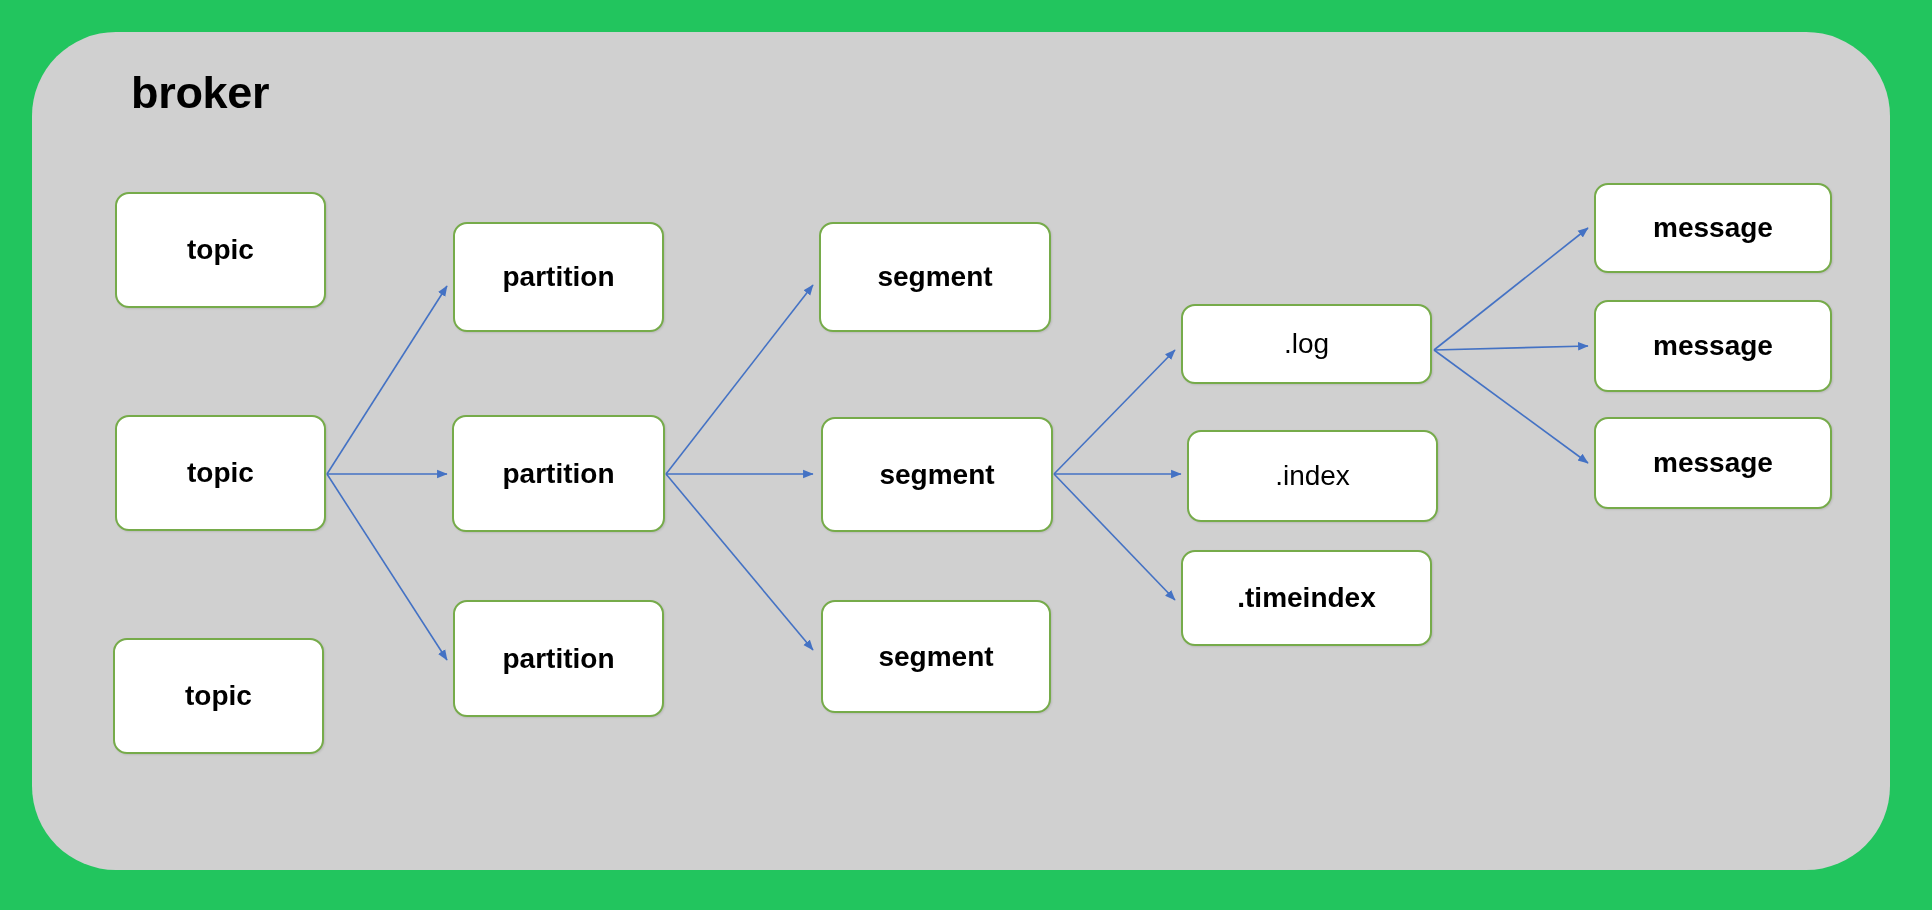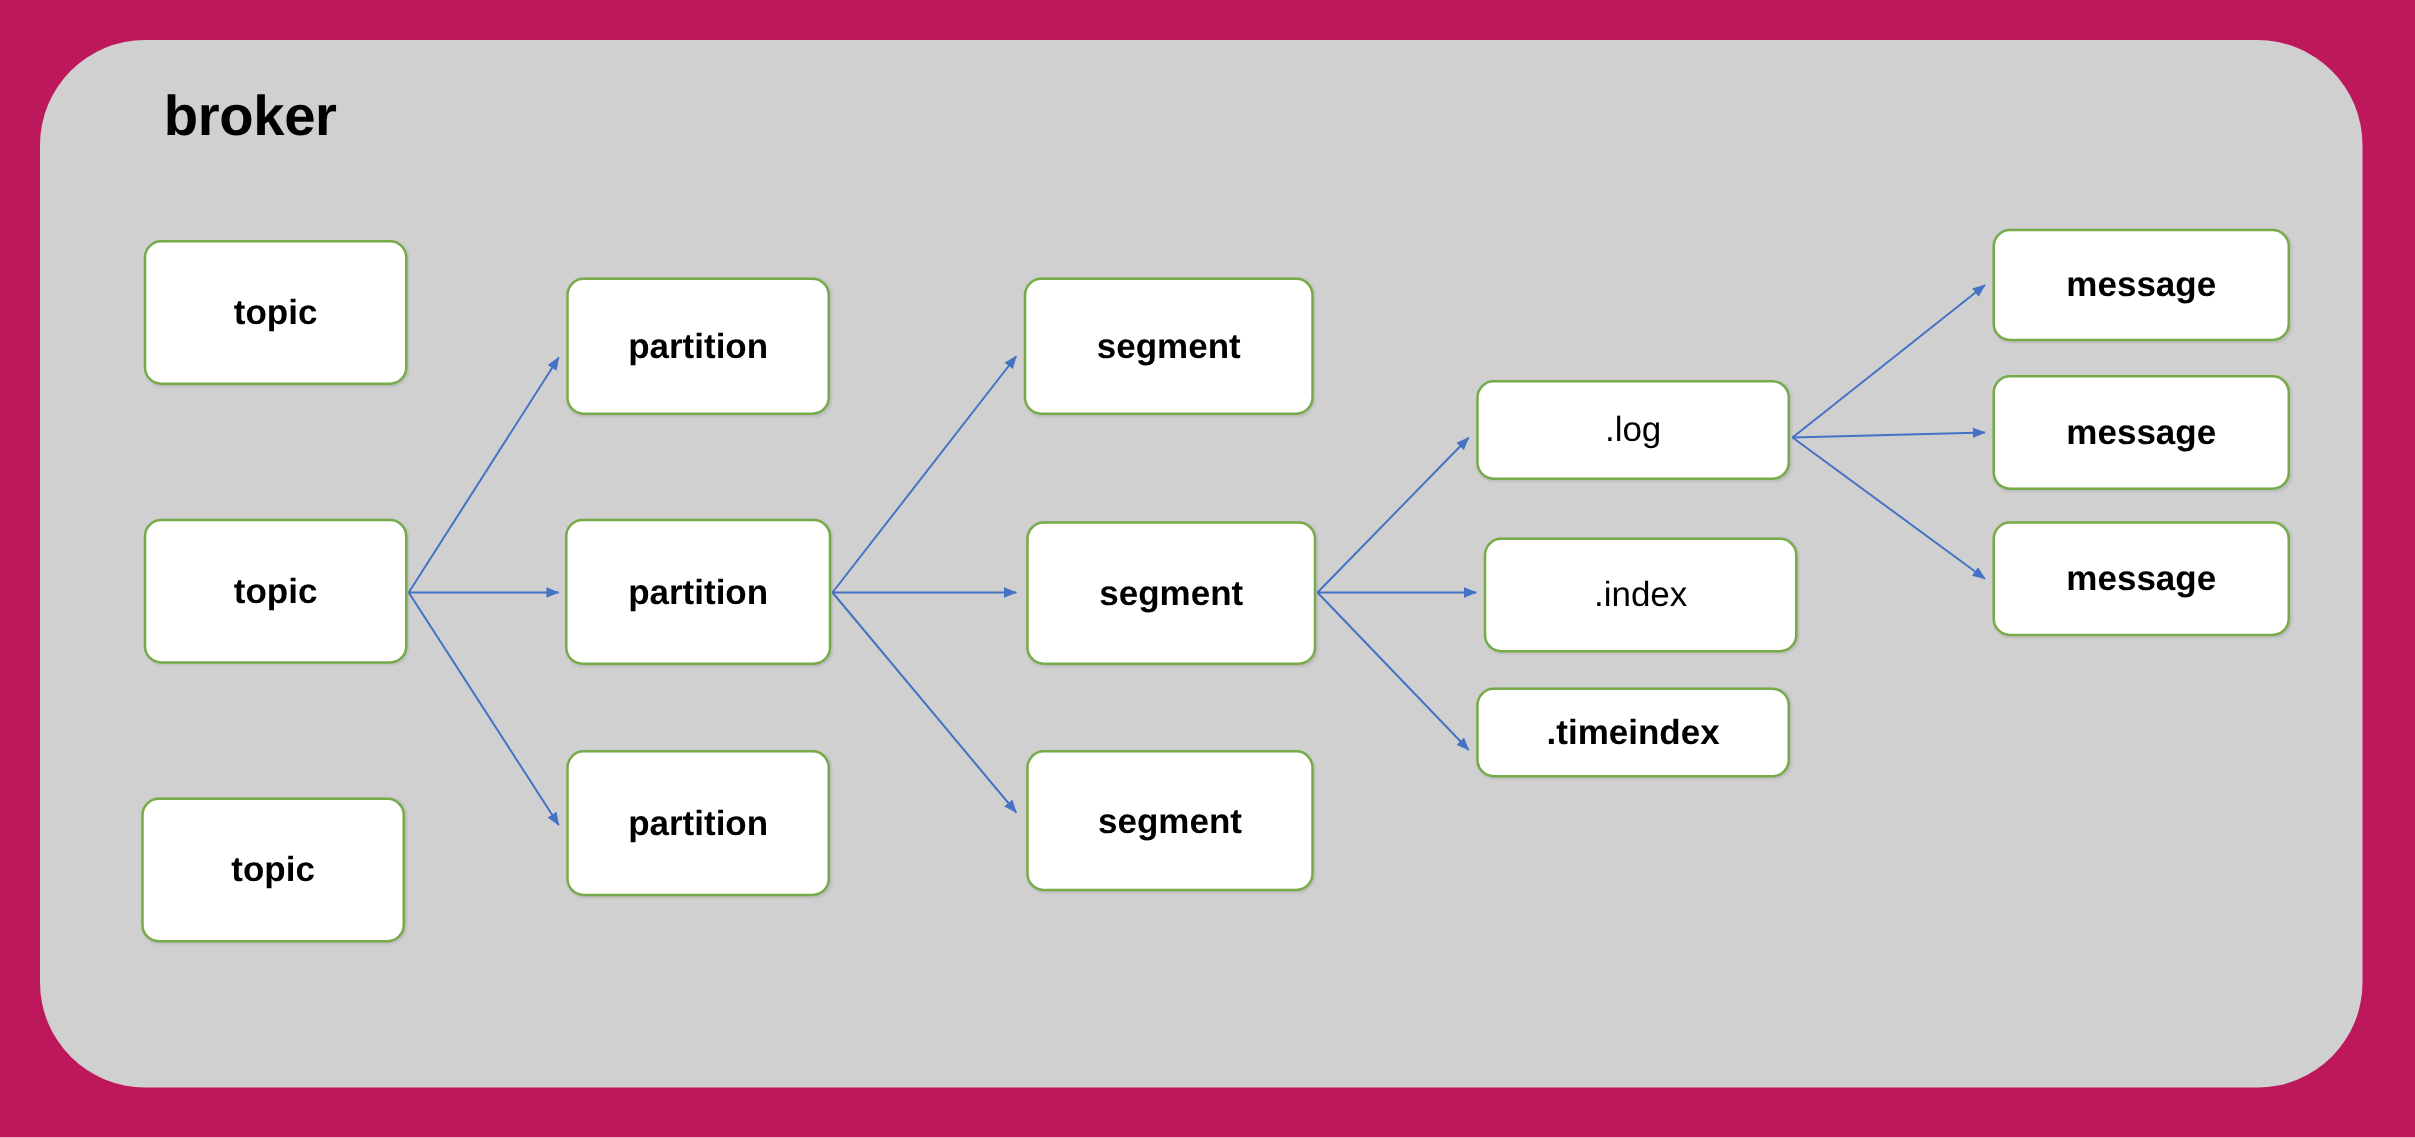--- a/index.html
+++ b/index.html
@@ -7,21 +7,21 @@
     padding: 0;
     background: #ffffff;
   }
   body {
     font-family: "Liberation Sans", sans-serif;
   }
   #canvas {
     position: relative;
     width: 1932px;
     height: 910px;
-    background: #be185d;
+    background: #22c55e;
     overflow: hidden;
   }
   #broker-container {
     position: absolute;
     left: 32px;
     top: 32px;
     width: 1858px;
     height: 838px;
     background: #d0d0d0;
     border-radius: 84px;
@@ -125,21 +125,21 @@
       </div>
       <div class="node" style="left: 821px; top: 600px; width: 230px; height: 113px; border-color: rgb(118, 171, 74); background: rgb(255, 255, 255);">
         <span class="node-label">segment</span>
       </div>
       <div class="node plain" style="left: 1181px; top: 304px; width: 251px; height: 80px; border-color: rgb(118, 171, 74); background: rgb(255, 255, 255);">
         <span class="node-label">.log</span>
       </div>
       <div class="node plain" style="left: 1187px; top: 430px; width: 251px; height: 92px; border-color: rgb(118, 171, 74); background: rgb(255, 255, 255); text-align: right;">
         <span class="node-label">.index</span>
       </div>
-      <div class="node" style="left: 1181px; top: 550px; width: 251px; height: 72px; border-color: rgb(118, 171, 74); background: rgb(255, 255, 255);">
+      <div class="node" style="left: 1181px; top: 550px; width: 251px; height: 96px; border-color: rgb(118, 171, 74); background: rgb(255, 255, 255);">
         <span class="node-label">.timeindex</span>
       </div>
       <div class="node" style="left: 1594px; top: 183px; width: 238px; height: 90px; border-color: rgb(118, 171, 74); background: rgb(255, 255, 255);">
         <span class="node-label">message</span>
       </div>
       <div class="node" style="left: 1594px; top: 300px; width: 238px; height: 92px; border-color: rgb(118, 171, 74); background: rgb(255, 255, 255);">
         <span class="node-label">message</span>
       </div>
       <div class="node" style="left: 1594px; top: 417px; width: 238px; height: 92px; border-color: rgb(118, 171, 74); background: rgb(255, 255, 255);">
         <span class="node-label">message</span>

